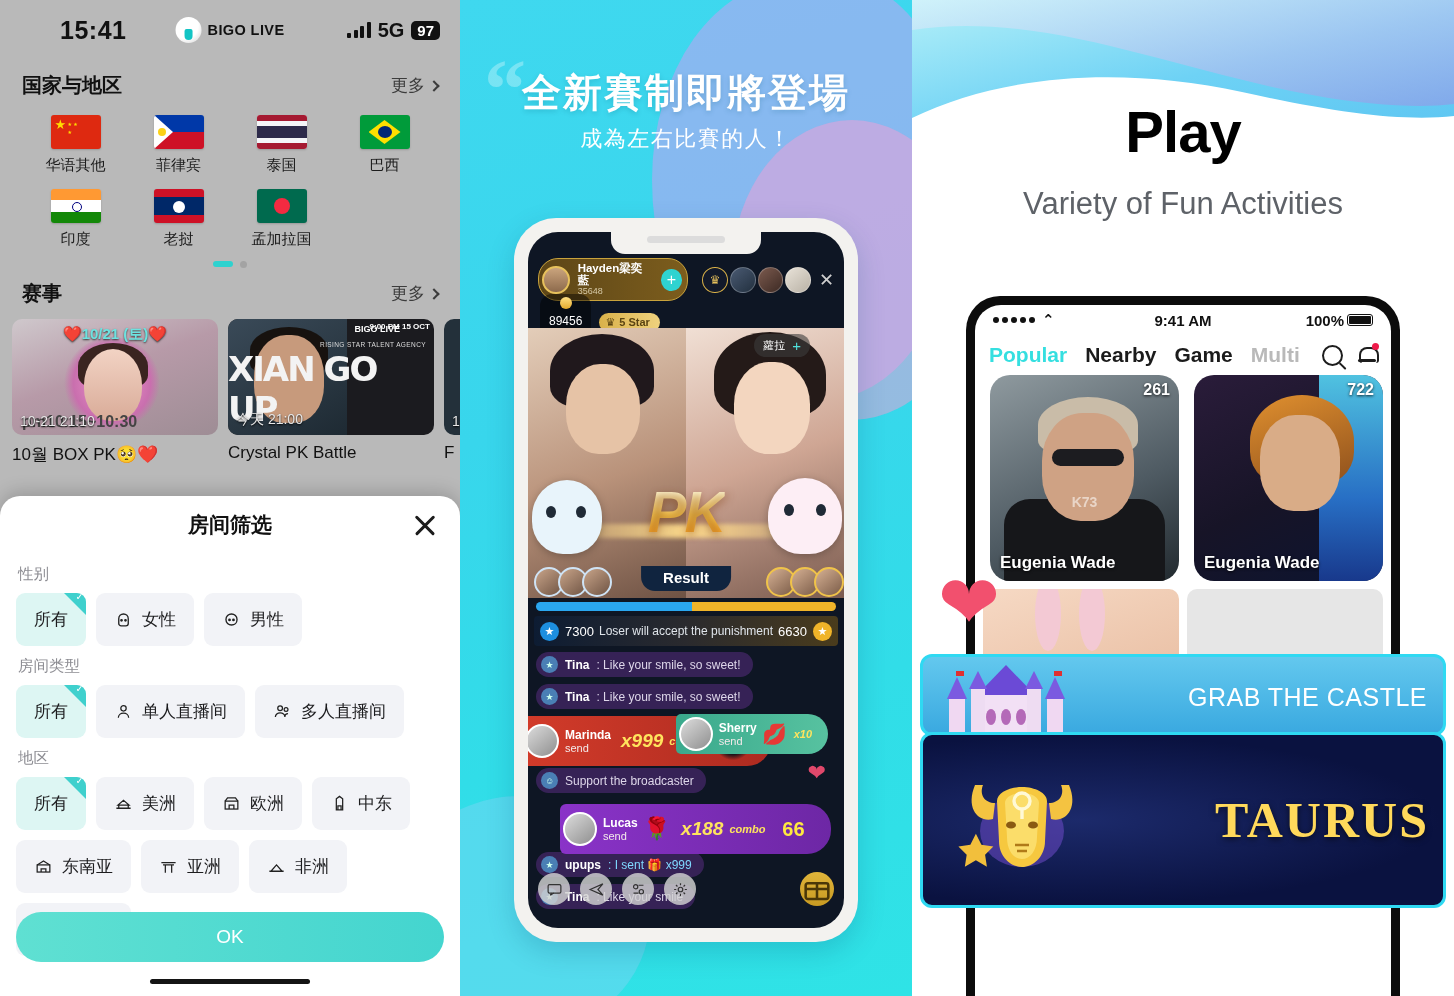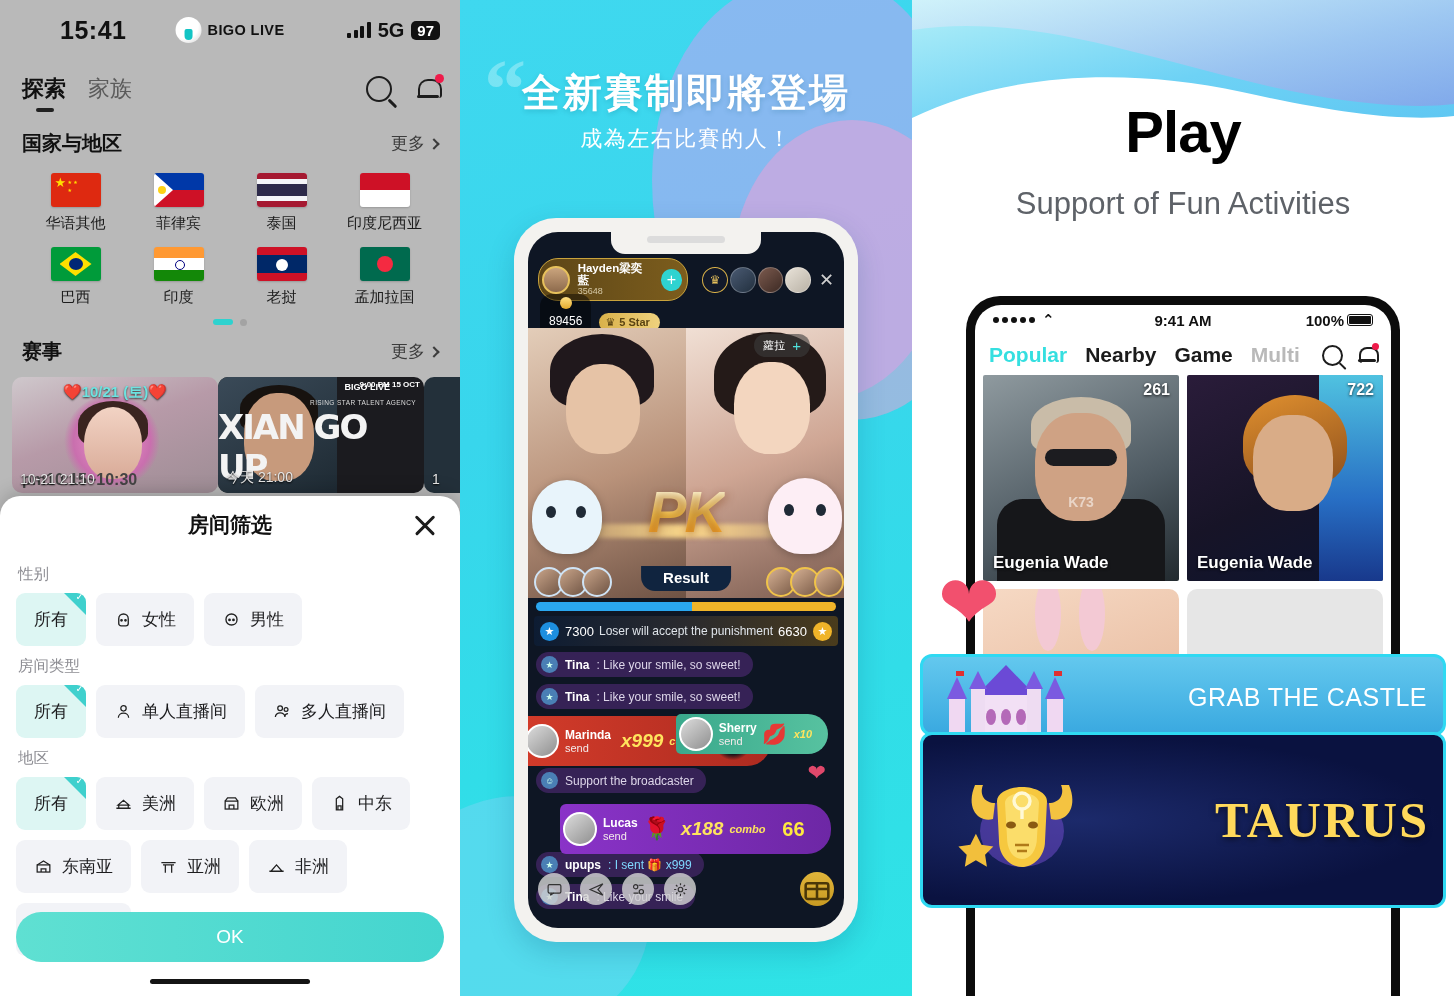--- a/index.html
+++ b/index.html
@@ -70,21 +70,21 @@
   .f-la{background:#ce1126;}
   .f-la::before{content:""; position:absolute; left:0; top:8px; width:100%; height:18px; background:#002868;}
   .f-la::after{content:""; position:absolute; left:19px; top:12px; width:12px;height:12px;border-radius:50%;background:#fff;}
   .f-bd{background:#006a4e;}
   .f-bd::after{content:""; position:absolute; left:17px; top:9px; width:16px;height:16px;border-radius:50%;background:#f42a41;}
 
   .p1-dots{display:flex; justify-content:center; gap:7px; margin-top:10px;}
   .p1-dots b{width:20px;height:6px;border-radius:3px;background:#2ed2cf;display:block;}
   .p1-dots i{width:7px;height:7px;border-radius:50%;background:#a3a3a3;display:block;}
 
-  .p1-events { display:flex; padding: 8px 12px 0; }
+  .p1-events { display:flex; gap:10px; padding: 8px 12px 0; }
   .evcard { width: 206px; flex: 0 0 auto; }
   .evthumb { height: 116px; border-radius: 10px; position: relative; overflow: hidden; }
   .ev1 { background: linear-gradient(160deg,#cfc8cc,#b79aa8 45%,#9e8d95); }
   .ev1 .hl { position:absolute; top:6px; left:0; right:0; text-align:center; font-size:15px; font-weight:800; color:#6ee2e0; text-shadow:0 1px 2px #333; }
   .ev1 .blob { position:absolute; left:52px; top:18px; width:96px; height:92px; border-radius:50%; background: radial-gradient(circle,#f59bd0 0%,#c96fae 58%,rgba(160,120,150,0) 72%); }
   .ev1 .face { position:absolute; left:72px; top:30px; width:58px; height:72px; border-radius:50% 50% 45% 45%; background: linear-gradient(#f2d3c4,#d9ab98); }
   .ev1 .hair { position:absolute; left:66px; top:24px; width:70px; height:46px; border-radius:50% 50% 30% 30%; background:#3a2420; }
   .ev2 { background: #1b1b1f; }
   .ev2 .bl { position:absolute; left:0; top:0; width:58%; height:100%; background: linear-gradient(150deg,#3a4a58,#1e2a33); }
   .ev2 .face2 { position:absolute; left:26px; top:16px; width:70px; height:88px; border-radius:46% 46% 42% 42%; background:#c79a7c; }
@@ -232,21 +232,21 @@
   .b-tab.dim { color:#b9b9b9; }
   .b-tabicons { margin-left:auto; display:flex; gap: 14px; align-items:center; }
   .bico-search { width: 21px;height:21px;border:2.4px solid #1d1d1d;border-radius:50%;position:relative; }
   .bico-search::after{content:"";position:absolute;right:-6px;bottom:-4px;width:9px;height:2.4px;background:#1d1d1d;transform:rotate(45deg);border-radius:2px;}
   .bico-bell { width:20px;height:21px;position:relative; }
   .bico-bell::before{content:"";position:absolute;left:2px;top:2px;width:16px;height:14px;border:2.2px solid #1d1d1d;border-radius:8px 8px 3px 3px;border-bottom:none;}
   .bico-bell::after{content:"";position:absolute;left:1px;bottom:4px;width:18px;height:2.2px;background:#1d1d1d;border-radius:2px;}
   .bico-bell .d{position:absolute;right:-2px;top:-2px;width:7px;height:7px;border-radius:50%;background:#ef1b4a;}
 
   .b-grid { display:grid; grid-template-columns: 1fr 1fr; gap: 8px; padding: 0 8px; }
-  .bcard { height: 206px; border-radius: 2px; position:relative; overflow:hidden; }
+  .bcard { height: 206px; border-radius: 20px; position:relative; overflow:hidden;margin-left:7px; }
   .bc1 { background: linear-gradient(155deg,#8f9a9f,#4e5a62 60%,#222a2f); }
   .bc1 .f { position:absolute; left: 52px; top: 38px; width: 92px; height: 108px; border-radius: 44% 44% 42% 42%; background:#cfa284; }
   .bc1 .h { position:absolute; left: 48px; top: 22px; width: 100px; height: 56px; border-radius: 50% 50% 22% 22%; background:#c9bca8; }
   .bc1 .g { position:absolute; left: 62px; top: 74px; width: 72px; height: 17px; border-radius: 9px; background:#1c1c20; }
   .bc1 .body { position:absolute; left: 14px; bottom: 0; right: 14px; height: 82px; border-radius: 26px 26px 0 0; background:#16171a; }
   .bc2 { background: linear-gradient(155deg,#2a1c3a,#171427 55%,#0c1430); }
   .bc2 .f { position:absolute; left: 66px; top: 40px; width: 80px; height: 96px; border-radius: 44% 44% 42% 42%; background:#d9ac87; }
   .bc2 .h { position:absolute; left: 56px; top: 20px; width: 104px; height: 92px; border-radius: 50% 50% 38% 38%; background: linear-gradient(160deg,#e0902f,#8d4f1c); }
   .bc2 .neon { position:absolute; right: 0; top: 0; bottom: 0; width: 64px; background: linear-gradient(180deg,#58e0ff,#2b7fe0 60%,#1a3f9c); opacity:.85; }
   .bcount { position:absolute; right: 9px; top: 6px; font-size: 16px; font-weight: 800; color:#fff; text-shadow:0 1px 3px rgba(0,0,0,.8); }
@@ -286,30 +286,20 @@
           <i></i>
           <i></i>
           <i></i>
           <i></i>
         </span>
       <span class="p1-5g">5G</span>
       <span class="p1-batt">97</span>
     </span>
   </div>
 
-  <div class="p1-tabs">
-    <span class="p1-tab active">探索</span>
-    <span class="p1-tab">家族</span>
-    <span class="p1-tab-icons">
-      <span class="ico-search"></span>
-      <span class="ico-bell">
-          <span class="bell-dot"></span>
-        </span>
-    </span>
-  </div>
 
   <div class="p1-sec-head">
     <span class="p1-sec-title">国家与地区</span>
     <span class="p1-more">
       <span>更多</span>
         <i class="chev"></i>
     </span>
   </div>
 
   <div class="p1-flags">
@@ -323,24 +313,20 @@
       </div>
     <div class="flagcell">
         <span class="flag f-th">
           <i></i>
           <i></i>
           <i></i>
           <i></i>
           <i></i>
         </span>
         <span class="flag-label">泰国</span>
-      </div>
-    <div class="flagcell">
-        <span class="flag f-id"></span>
-        <span class="flag-label">印度尼西亚</span>
       </div>
     <div class="flagcell">
         <span class="flag f-br"></span>
         <span class="flag-label">巴西</span>
       </div>
     <div class="flagcell">
         <span class="flag f-in"></span>
         <span class="flag-label">印度</span>
       </div>
     <div class="flagcell">
@@ -703,21 +689,21 @@
             <stop offset="100%" stop-color="#8b9fe8"></stop>
         </linearGradient>
       </defs>
       <rect width="542" height="130" fill="url(#g1)"></rect>
       <path d="M0,30 C130,10 260,70 400,95 C460,106 510,108 542,104 L542,0 L0,0 Z" fill="url(#g2)" opacity=".75"></path>
       <path d="M0,118 C90,74 210,66 330,92 C420,112 490,122 542,116 L542,130 L0,130 Z" fill="#ffffff"></path>
       <path d="M0,126 C120,86 250,80 380,104 C450,118 500,126 542,122 L542,130 L0,130 Z" fill="#ffffff"></path>
     </svg>
   </div>
   <div class="p3-title">Play</div>
-  <div class="p3-sub">Support of Fun Activities</div>
+  <div class="p3-sub">Variety of Fun Activities</div>
 
   <div class="phoneB">
     <div class="screenB">
       <div class="b-status">
         <span class="b-dots">
             <i></i>
             <i></i>
             <i></i>
             <i></i>
             <i></i>

